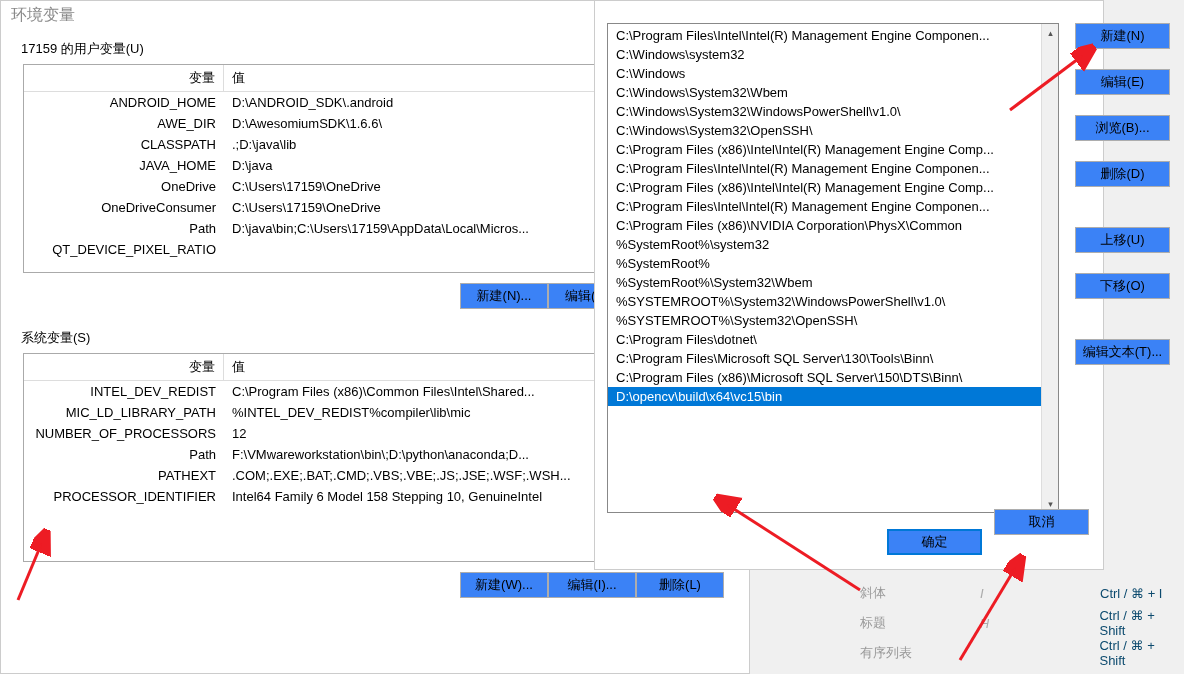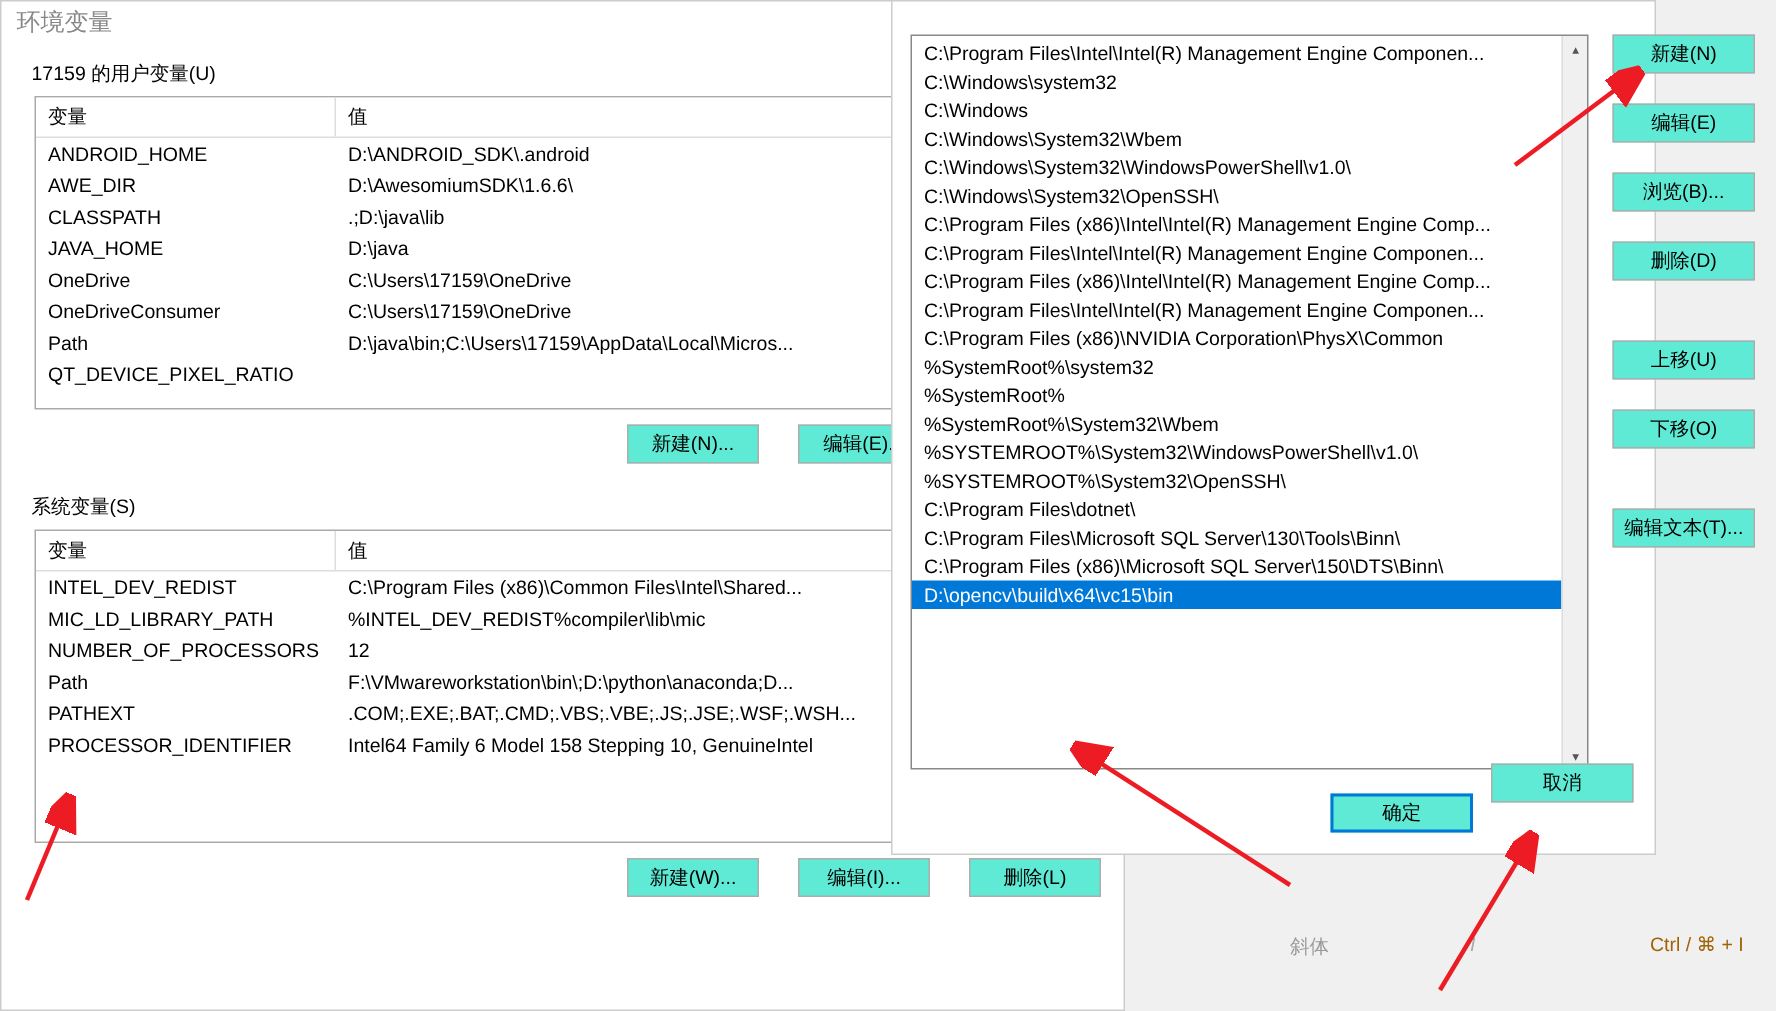--- a/index.html
+++ b/index.html
@@ -39,43 +39,43 @@
     .vars-header {
       display: flex;
       border-bottom: 1px solid #ddd;
       background: #fff;
     }
     .vars-header .col-name,
     .vars-header .col-value {
       padding: 4px 8px;
       border-right: 1px solid #ddd;
     }
-    .col-name { width: 200px; flex: 0 0 200px; }
+    .col-name { width: 200px; flex: 0 0 200px; text-align: right; }
     .col-value { flex: 1; }
     .vars-body {
       height: 180px;
       overflow: hidden;
     }
     .var-row {
       display: flex;
       padding: 1px 0;
       white-space: nowrap;
     }
     .var-row .col-name { padding: 2px 8px; overflow: hidden; text-overflow: ellipsis; }
     .var-row .col-value { padding: 2px 8px; overflow: hidden; text-overflow: ellipsis; }
     .btn-row {
       display: flex;
       justify-content: flex-end;
-      gap: 26px;
-      padding: 10px 15px;
+      gap: 0;
+      padding: 10px 25px;
     }
     .btn {
       min-width: 88px;
       height: 26px;
-      background: #5eead4;
+      background: #3b82f6;
       border: 1px solid #adadad;
       cursor: pointer;
       font-size: 13px;
       font-family: inherit;
     }
     
     .path-dialog {
       position: absolute;
       left: 594px;
       top: 0;
@@ -159,26 +159,25 @@
       position: absolute;
       left: 860px;
       top: 578px;
       color: #888;
       font-size: 13px;
     }
     .bg-shortcuts .srow {
       display: flex;
       gap: 60px;
       height: 30px;
-      align-items: flex-start;
-      margin-top: 44px;
+      align-items: center;
     }
     .bg-shortcuts .lbl { width: 60px; color: #999; }
     .bg-shortcuts .k { width: 60px; font-style: italic; color: #aaa; }
-    .bg-shortcuts .sc { color: #a16207; }
+    .bg-shortcuts .sc { color: #0c4a6e; }
   </style>
 </head>
 <body>
 
 <div class="env-dialog">
   <div class="env-title">环境变量</div>
 
   <div class="section-label">17159 的用户变量(U)</div>
   <div class="vars-table">
     <div class="vars-header">

